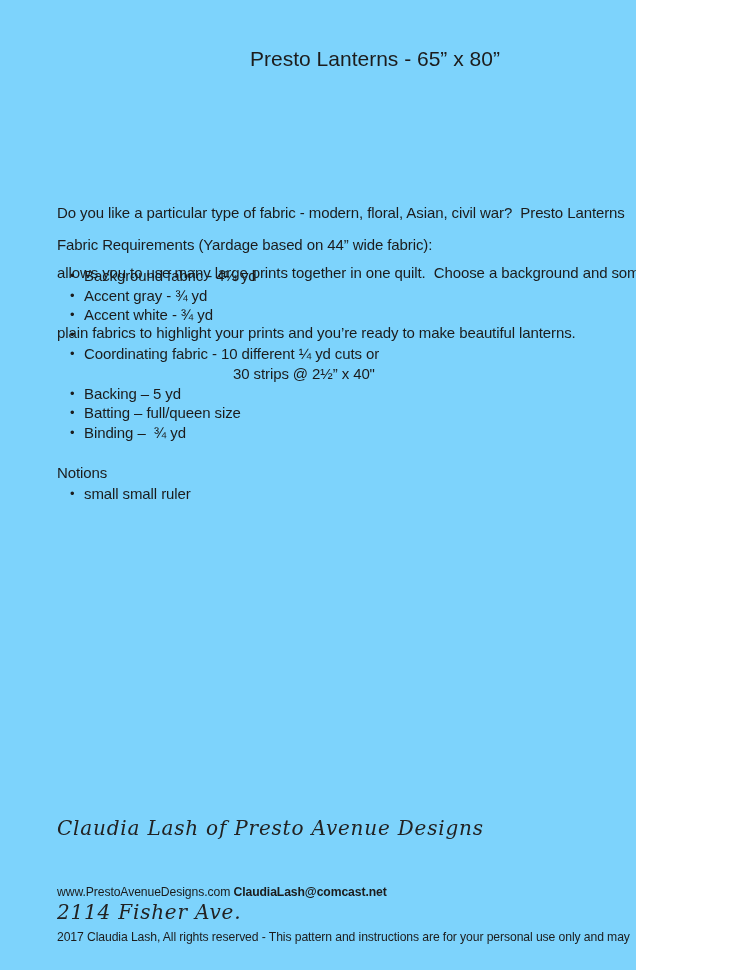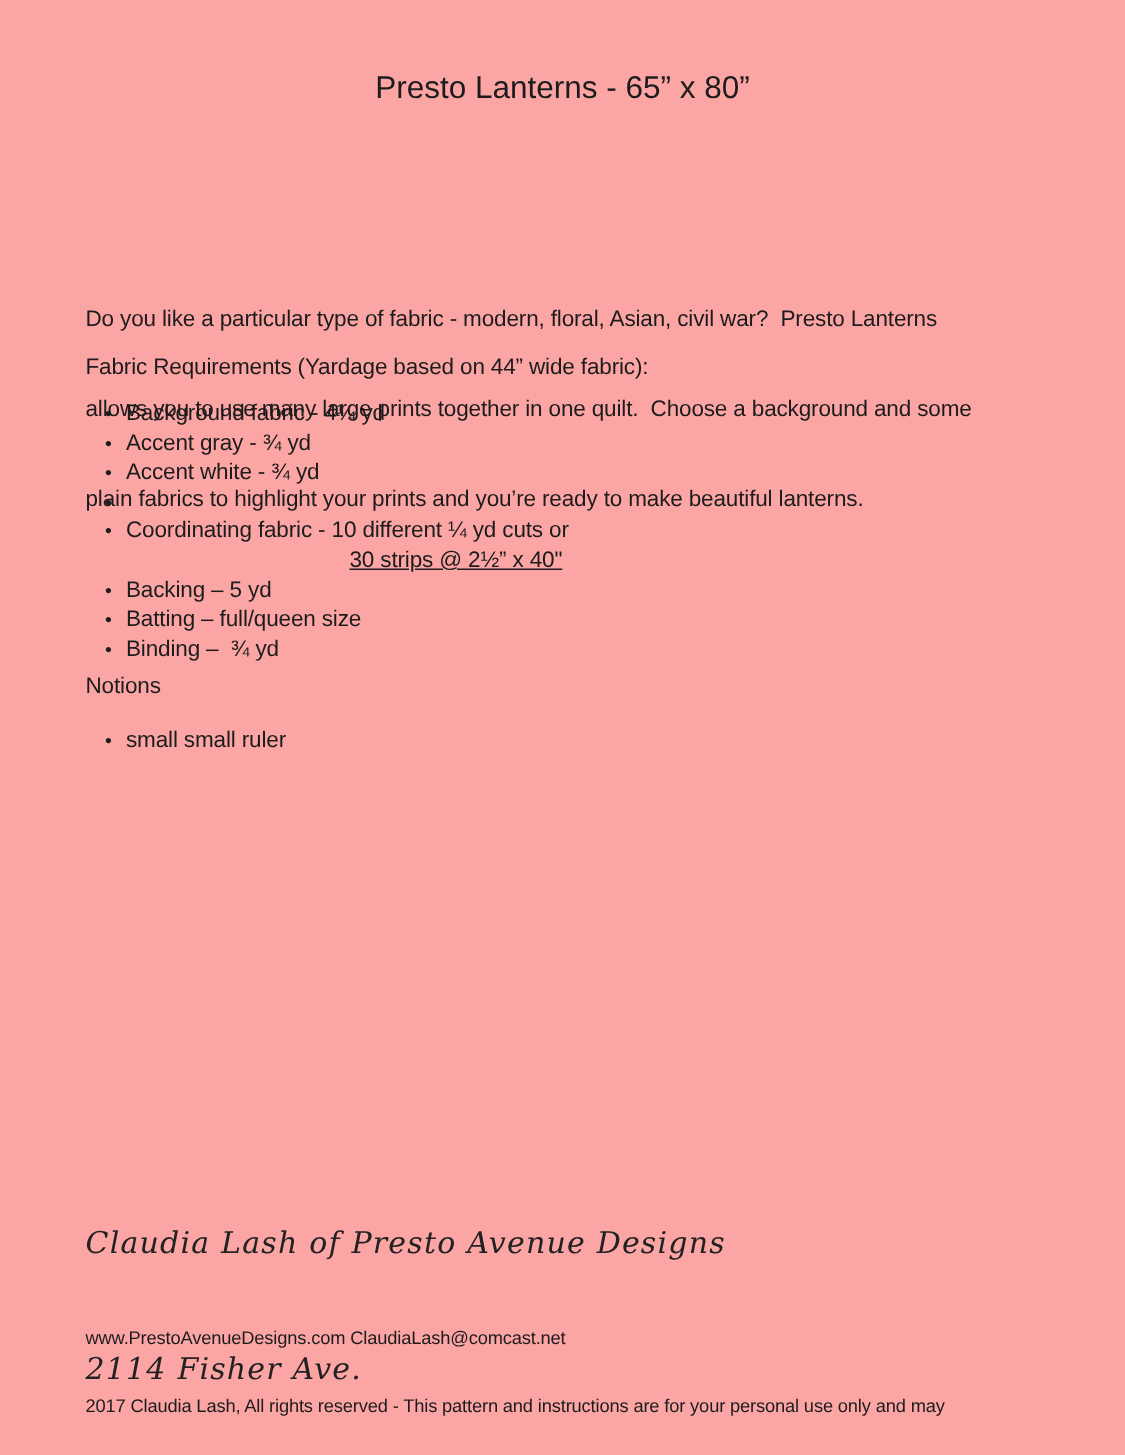--- a/index.html
+++ b/index.html
@@ -1,19 +1,19 @@
 <!DOCTYPE html>
 <html><head>
 <meta charset="utf-8">
 <style>
   html, body { margin:0; padding:0; background:#ffffff; }
   .page {
     position:relative;
-    width:750px; height:970px;
-    background:#fca5a5;
+    width:636px; height:970px;
+    background:#7dd3fc;
     color:#1c1c1c;
     font-family:"Liberation Sans", sans-serif;
     overflow:hidden;
   }
   .title {
     position:absolute; top:47px; left:0; width:750px;
     text-align:center;
     font-size:21px; font-weight:400;
     white-space:pre-wrap;
   }
@@ -22,47 +22,47 @@
     font-size:15px; line-height:20px;
     letter-spacing:-0.1px;
     white-space:pre;
   }
   .section-heading {
     position:absolute; left:57px;
     font-size:15px; letter-spacing:-0.1px;
     white-space:pre;
   }
   .fabric-heading { top:236px; }
-  .notions-heading { top:449px; }
+  .notions-heading { top:464px; }
   .blist { position:absolute; left:57px; font-size:15px; line-height:19.6px; letter-spacing:-0.1px; }
   .fabric-list { top:266px; }
   .notions-list { top:484px; }
   .li { display:flex; white-space:pre; }
   .li .bullet {
     width:14px; padding-left:13px; flex:0 0 auto;
     font-size:13px;
   }
   .li .li-text { white-space:pre; }
-  .cont-line { padding-left:176px; white-space:pre;text-decoration:underline; }
+  .cont-line { padding-left:176px; white-space:pre; }
   .signature {
     position:absolute; top:758px; left:57px;
     font-family:"DejaVu Serif", serif;
     font-style:italic;
     font-size:20px; line-height:28px;
     letter-spacing:0.8px;
     color:#222;
     white-space:pre;
   }
   .footer {
     position:absolute; top:856px; left:57px; width:680px;
     font-size:12.2px; line-height:14.7px;
     letter-spacing:-0.1px;
     white-space:pre;
   }
-  .footer .email { font-weight:normal; }
+  .footer .email { font-weight:bold; }
 </style>
 </head>
 <body>
 
 <div class="page">
 
   <div class="title">Presto Lanterns - 65” x 80”</div>
 
   <div class="intro">
     <div>Do you like a particular type of fabric - modern, floral, Asian, civil war?  Presto Lanterns</div>

